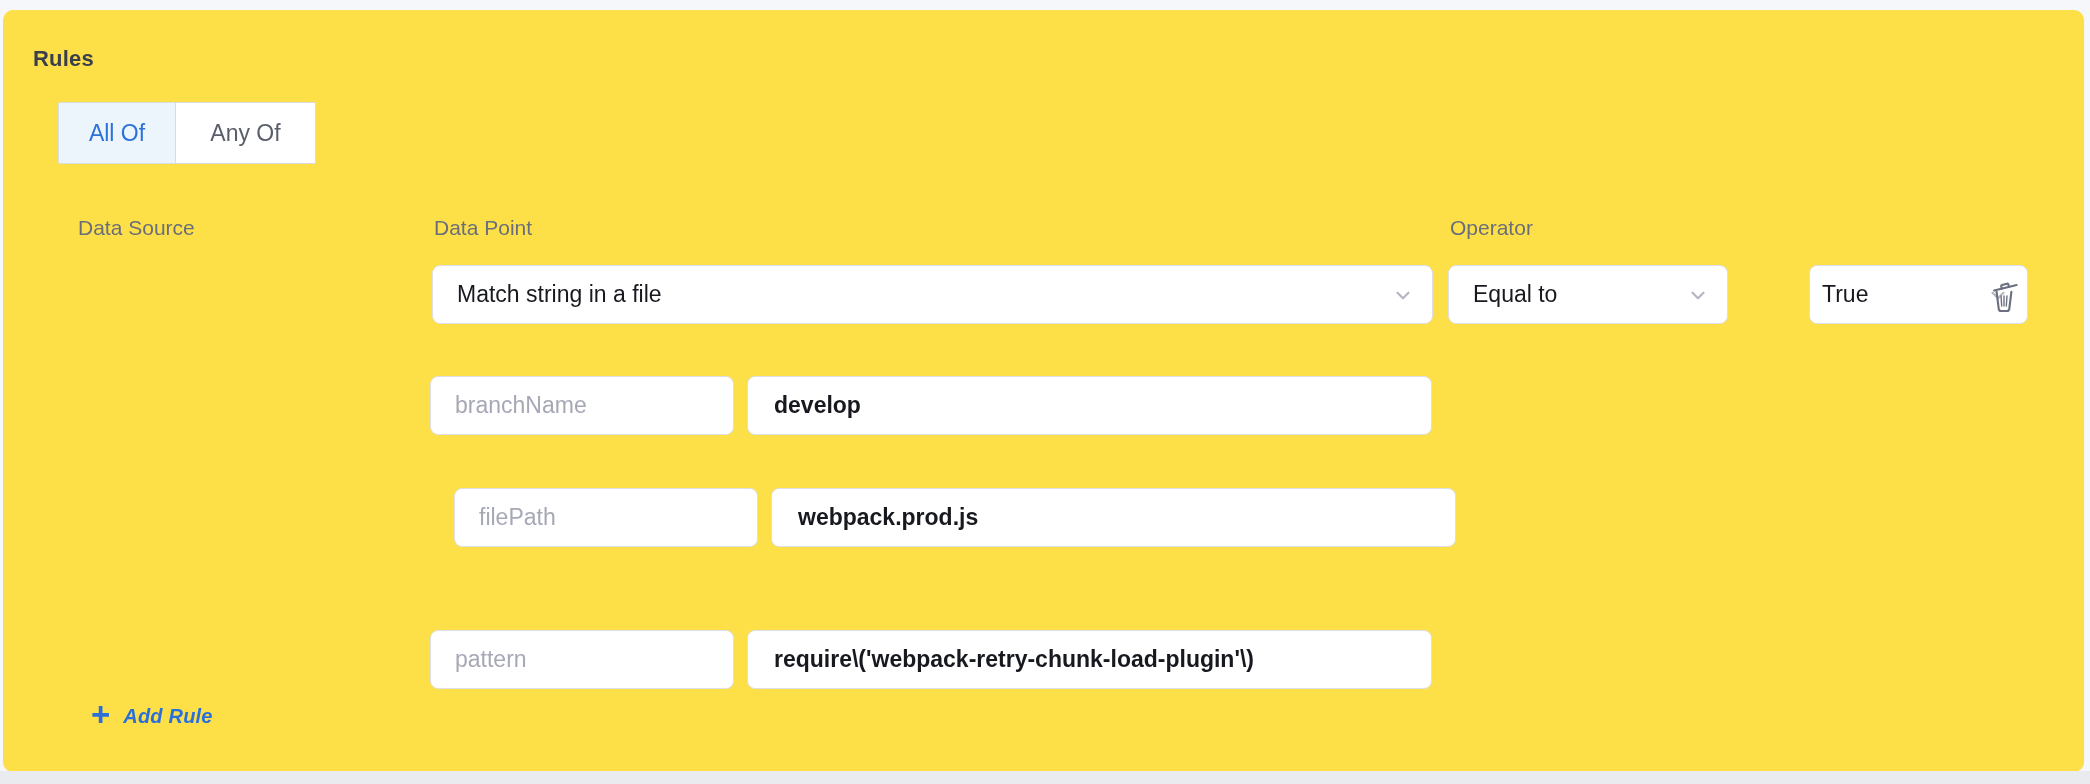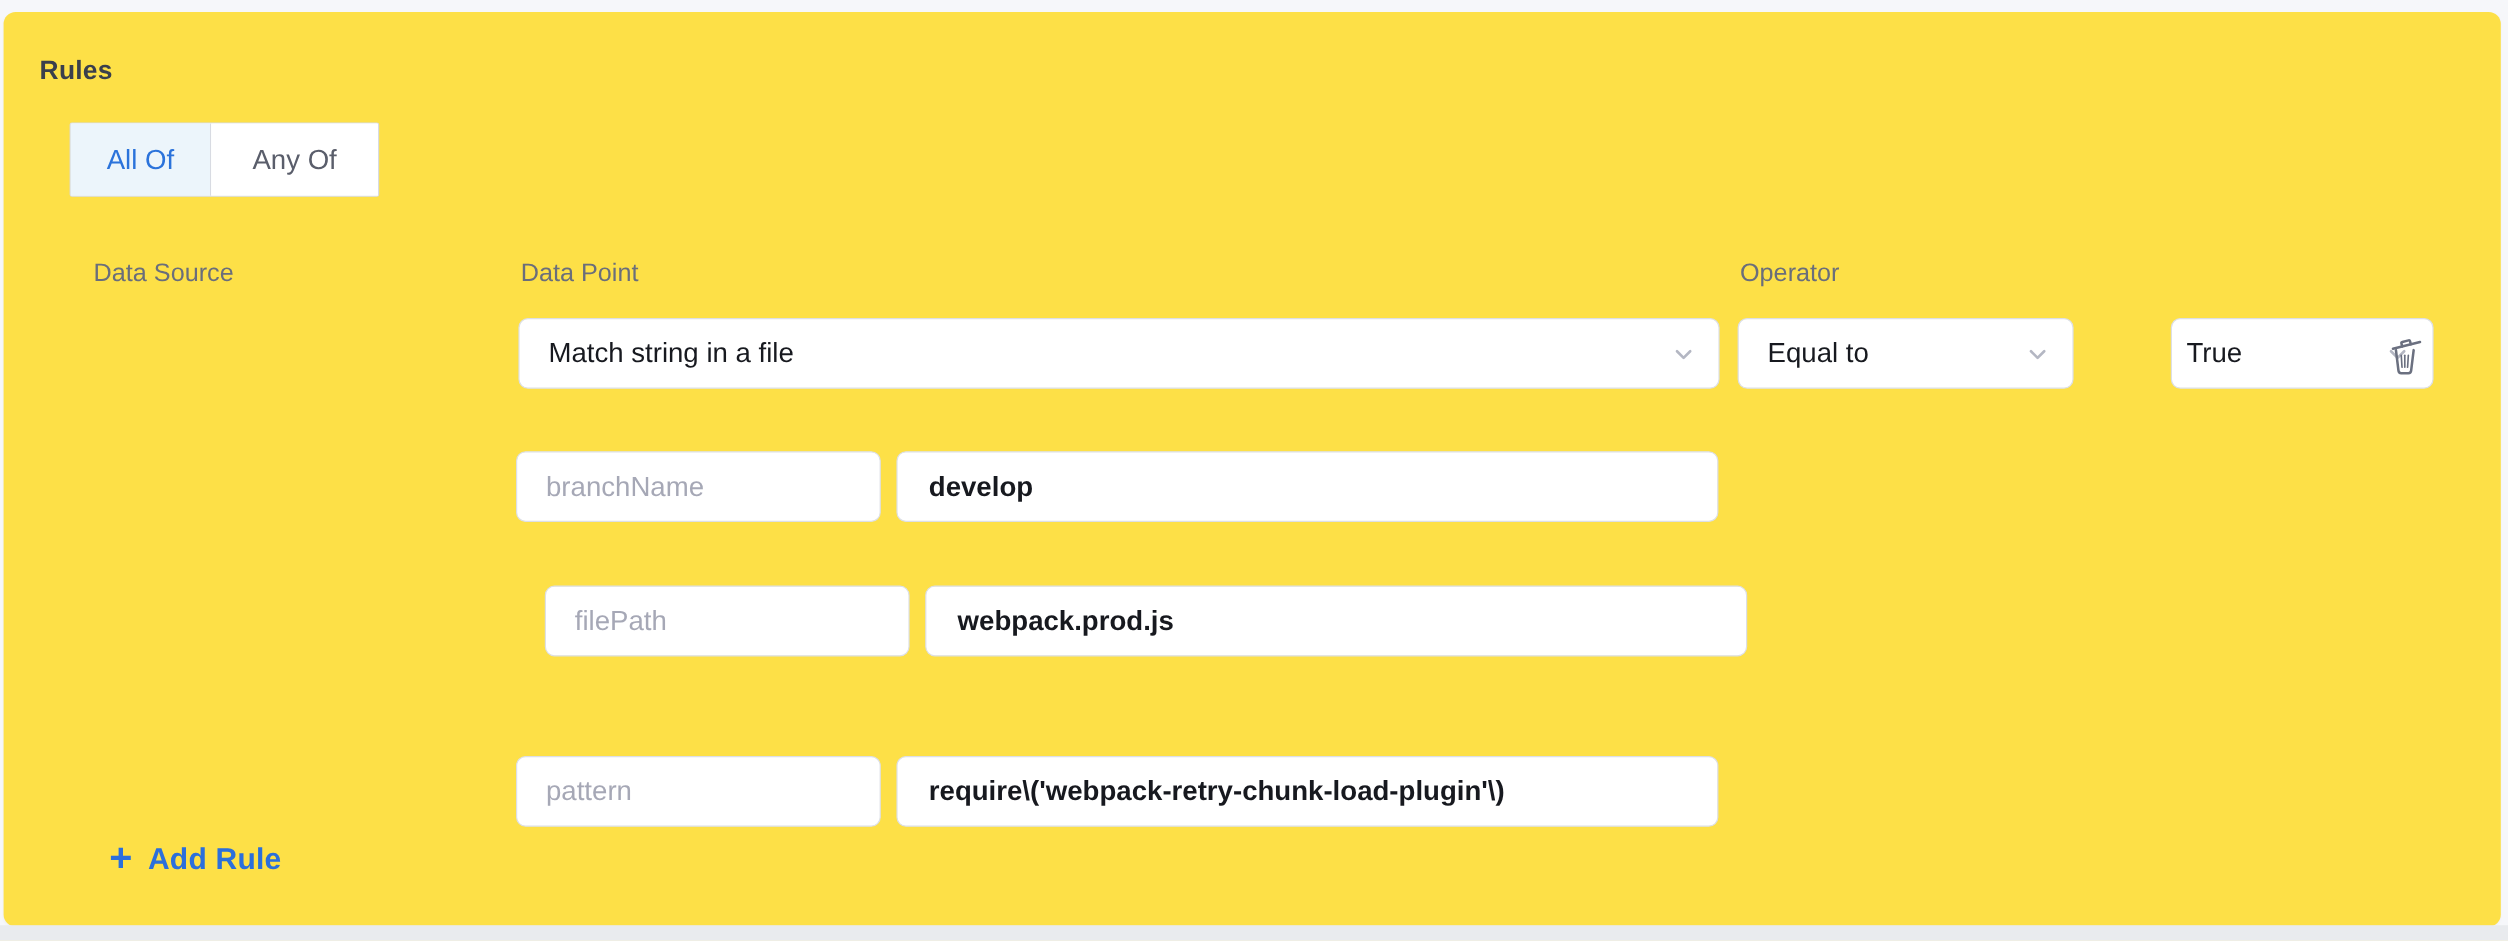--- a/index.html
+++ b/index.html
@@ -58,21 +58,21 @@
   .kv-key   { left:427px; width:304px; padding:0 24px; color:#a6a8b6; cursor:default; }
   .kv-value { left:744px; width:685px; padding:16px 26px;font-weight:bold; }
   .r1 { top:366px; }  .r2 { top:478px;margin-left:24px; }  .r3 { top:620px; }
 
   .add-rule {
     position:absolute; left:88px; top:686px; height:40px;
     display:flex; align-items:center; gap:13px;
     color:#2b6fdb; cursor:pointer; background:none; border:none;
   }
   .add-rule .plus { font-size:33px; font-weight:600; line-height:1; margin-top:-4px; }
-  .add-rule .lbl  { font-size:25px; font-weight:700; letter-spacing:0.2px; }
+  .add-rule .lbl  { font-size:20px; font-weight:700; letter-spacing:0.2px;font-style:italic; }
 </style>
 </head>
 <body>
 
 <div class="card">
 
   <div class="title">Rules</div>
 
   <div class="toggle-group">
     <div class="toggle-btn first selected">

